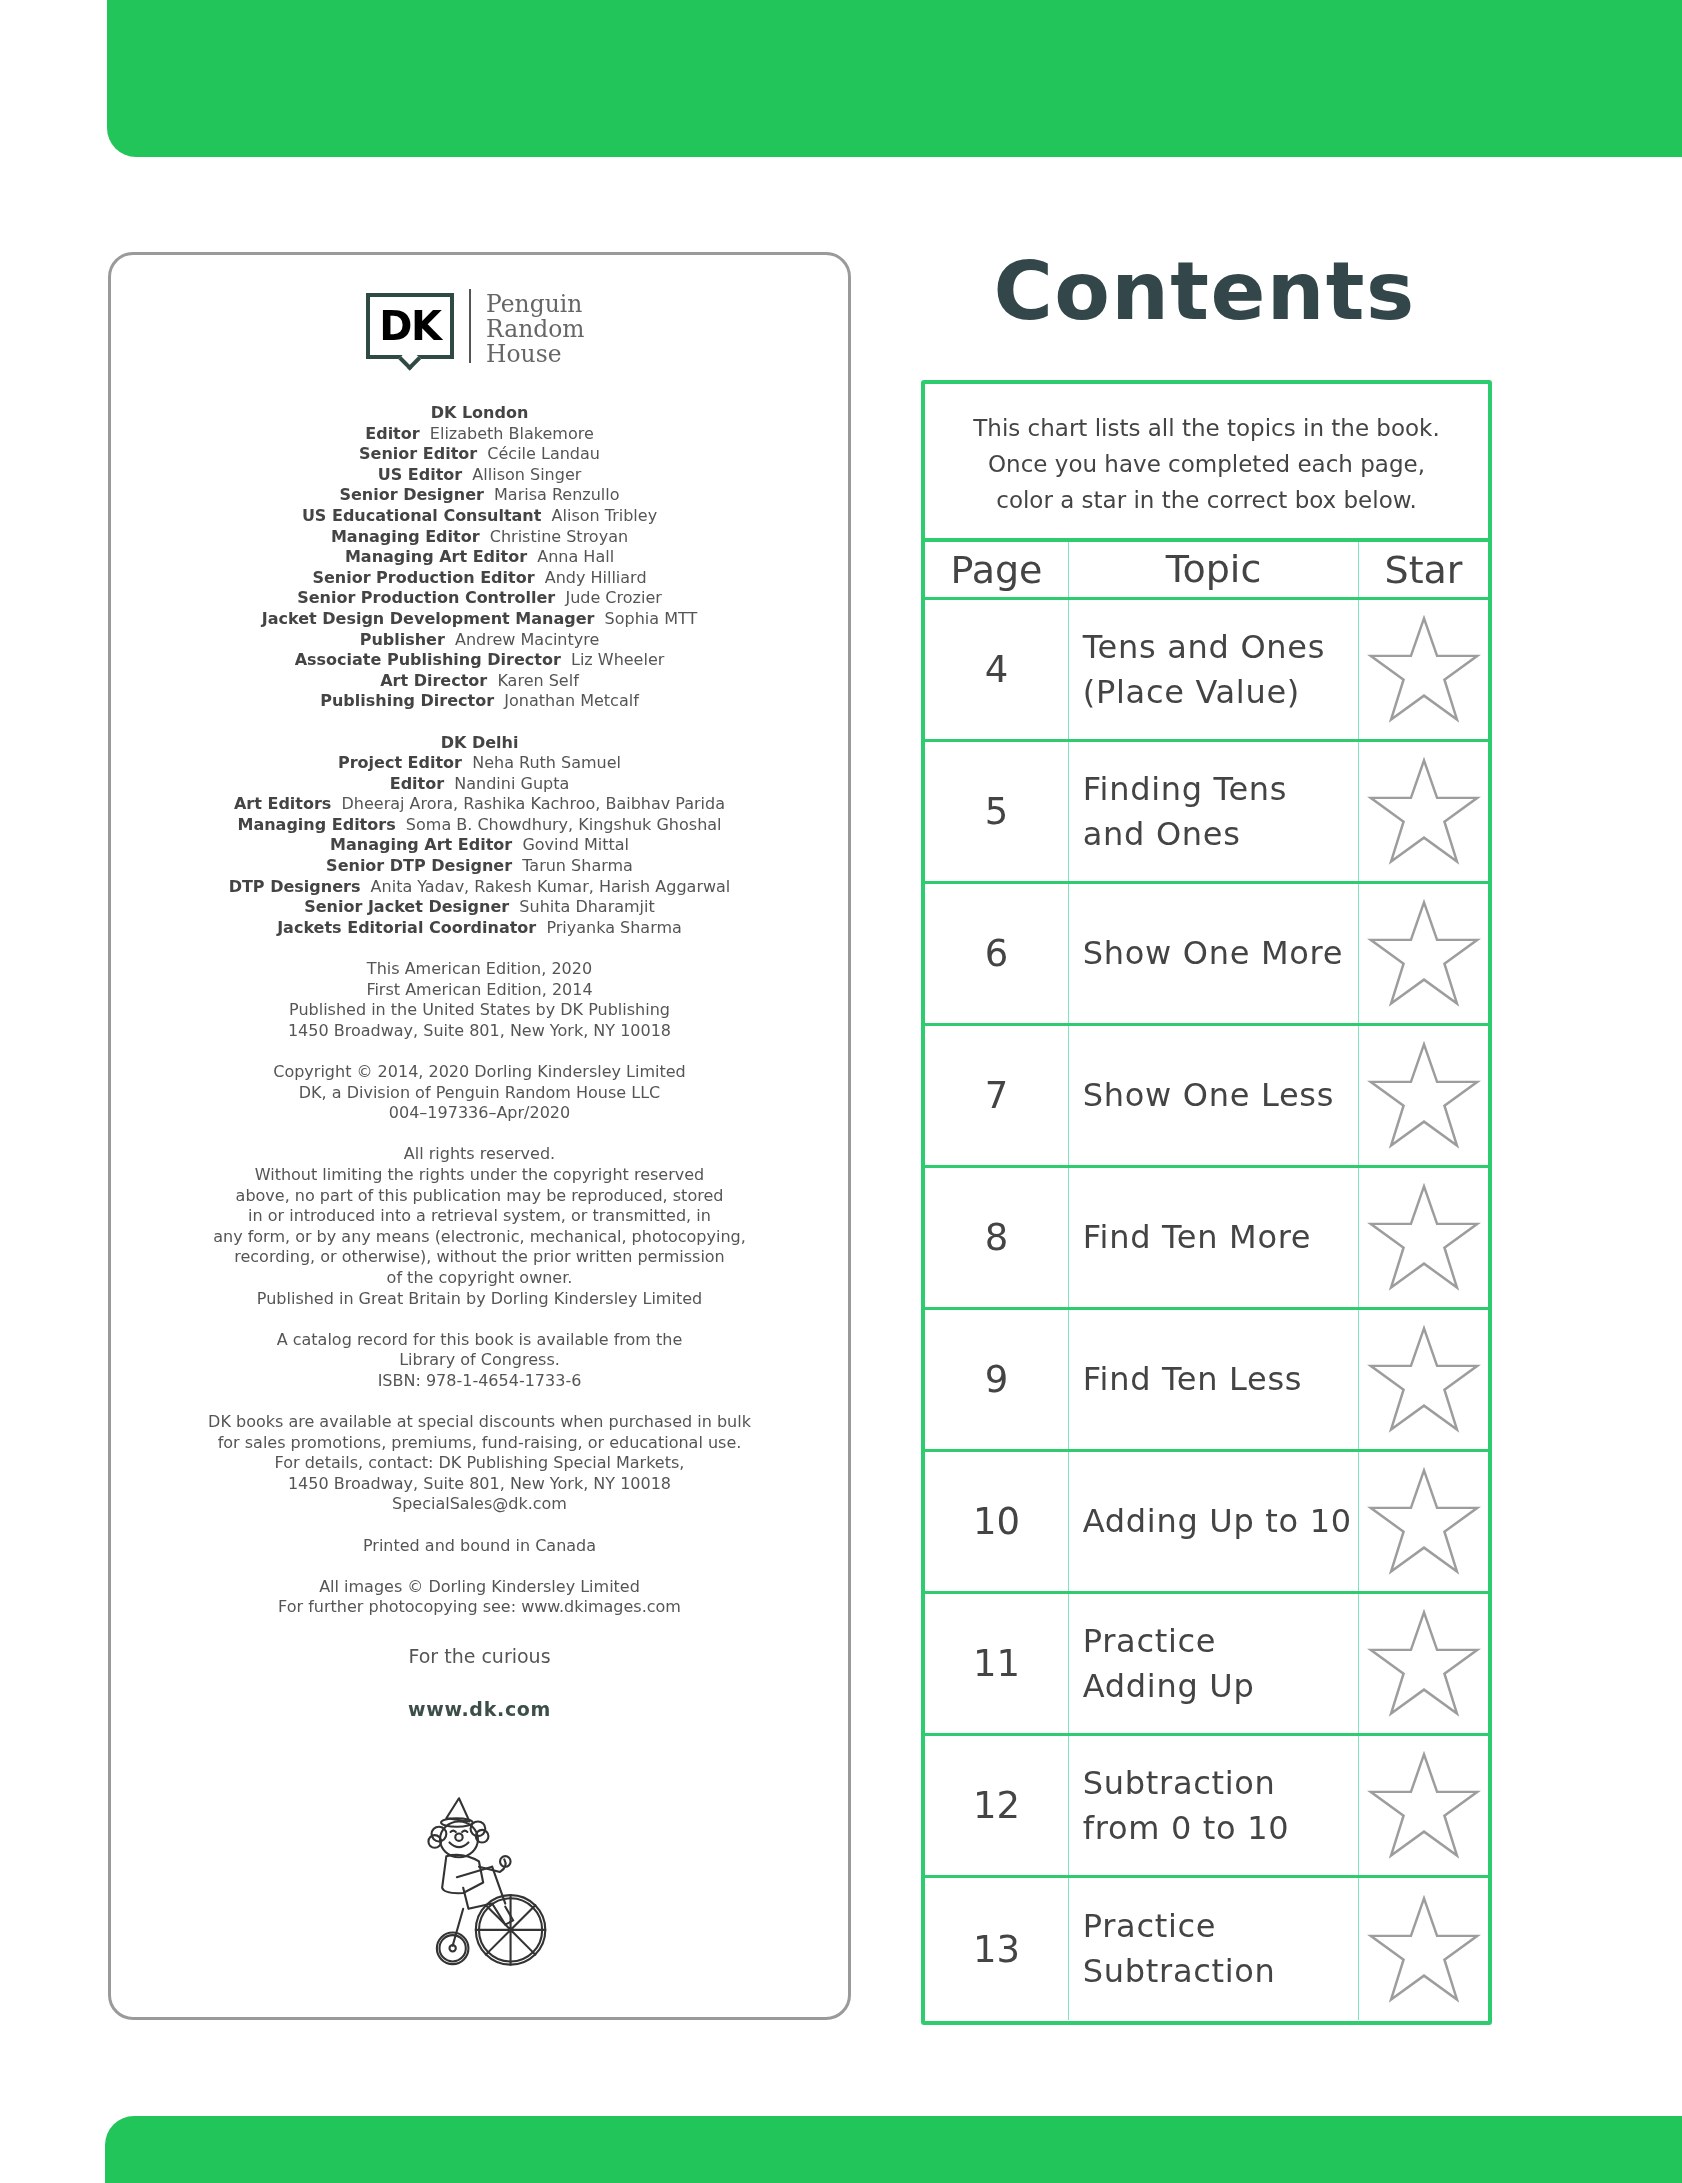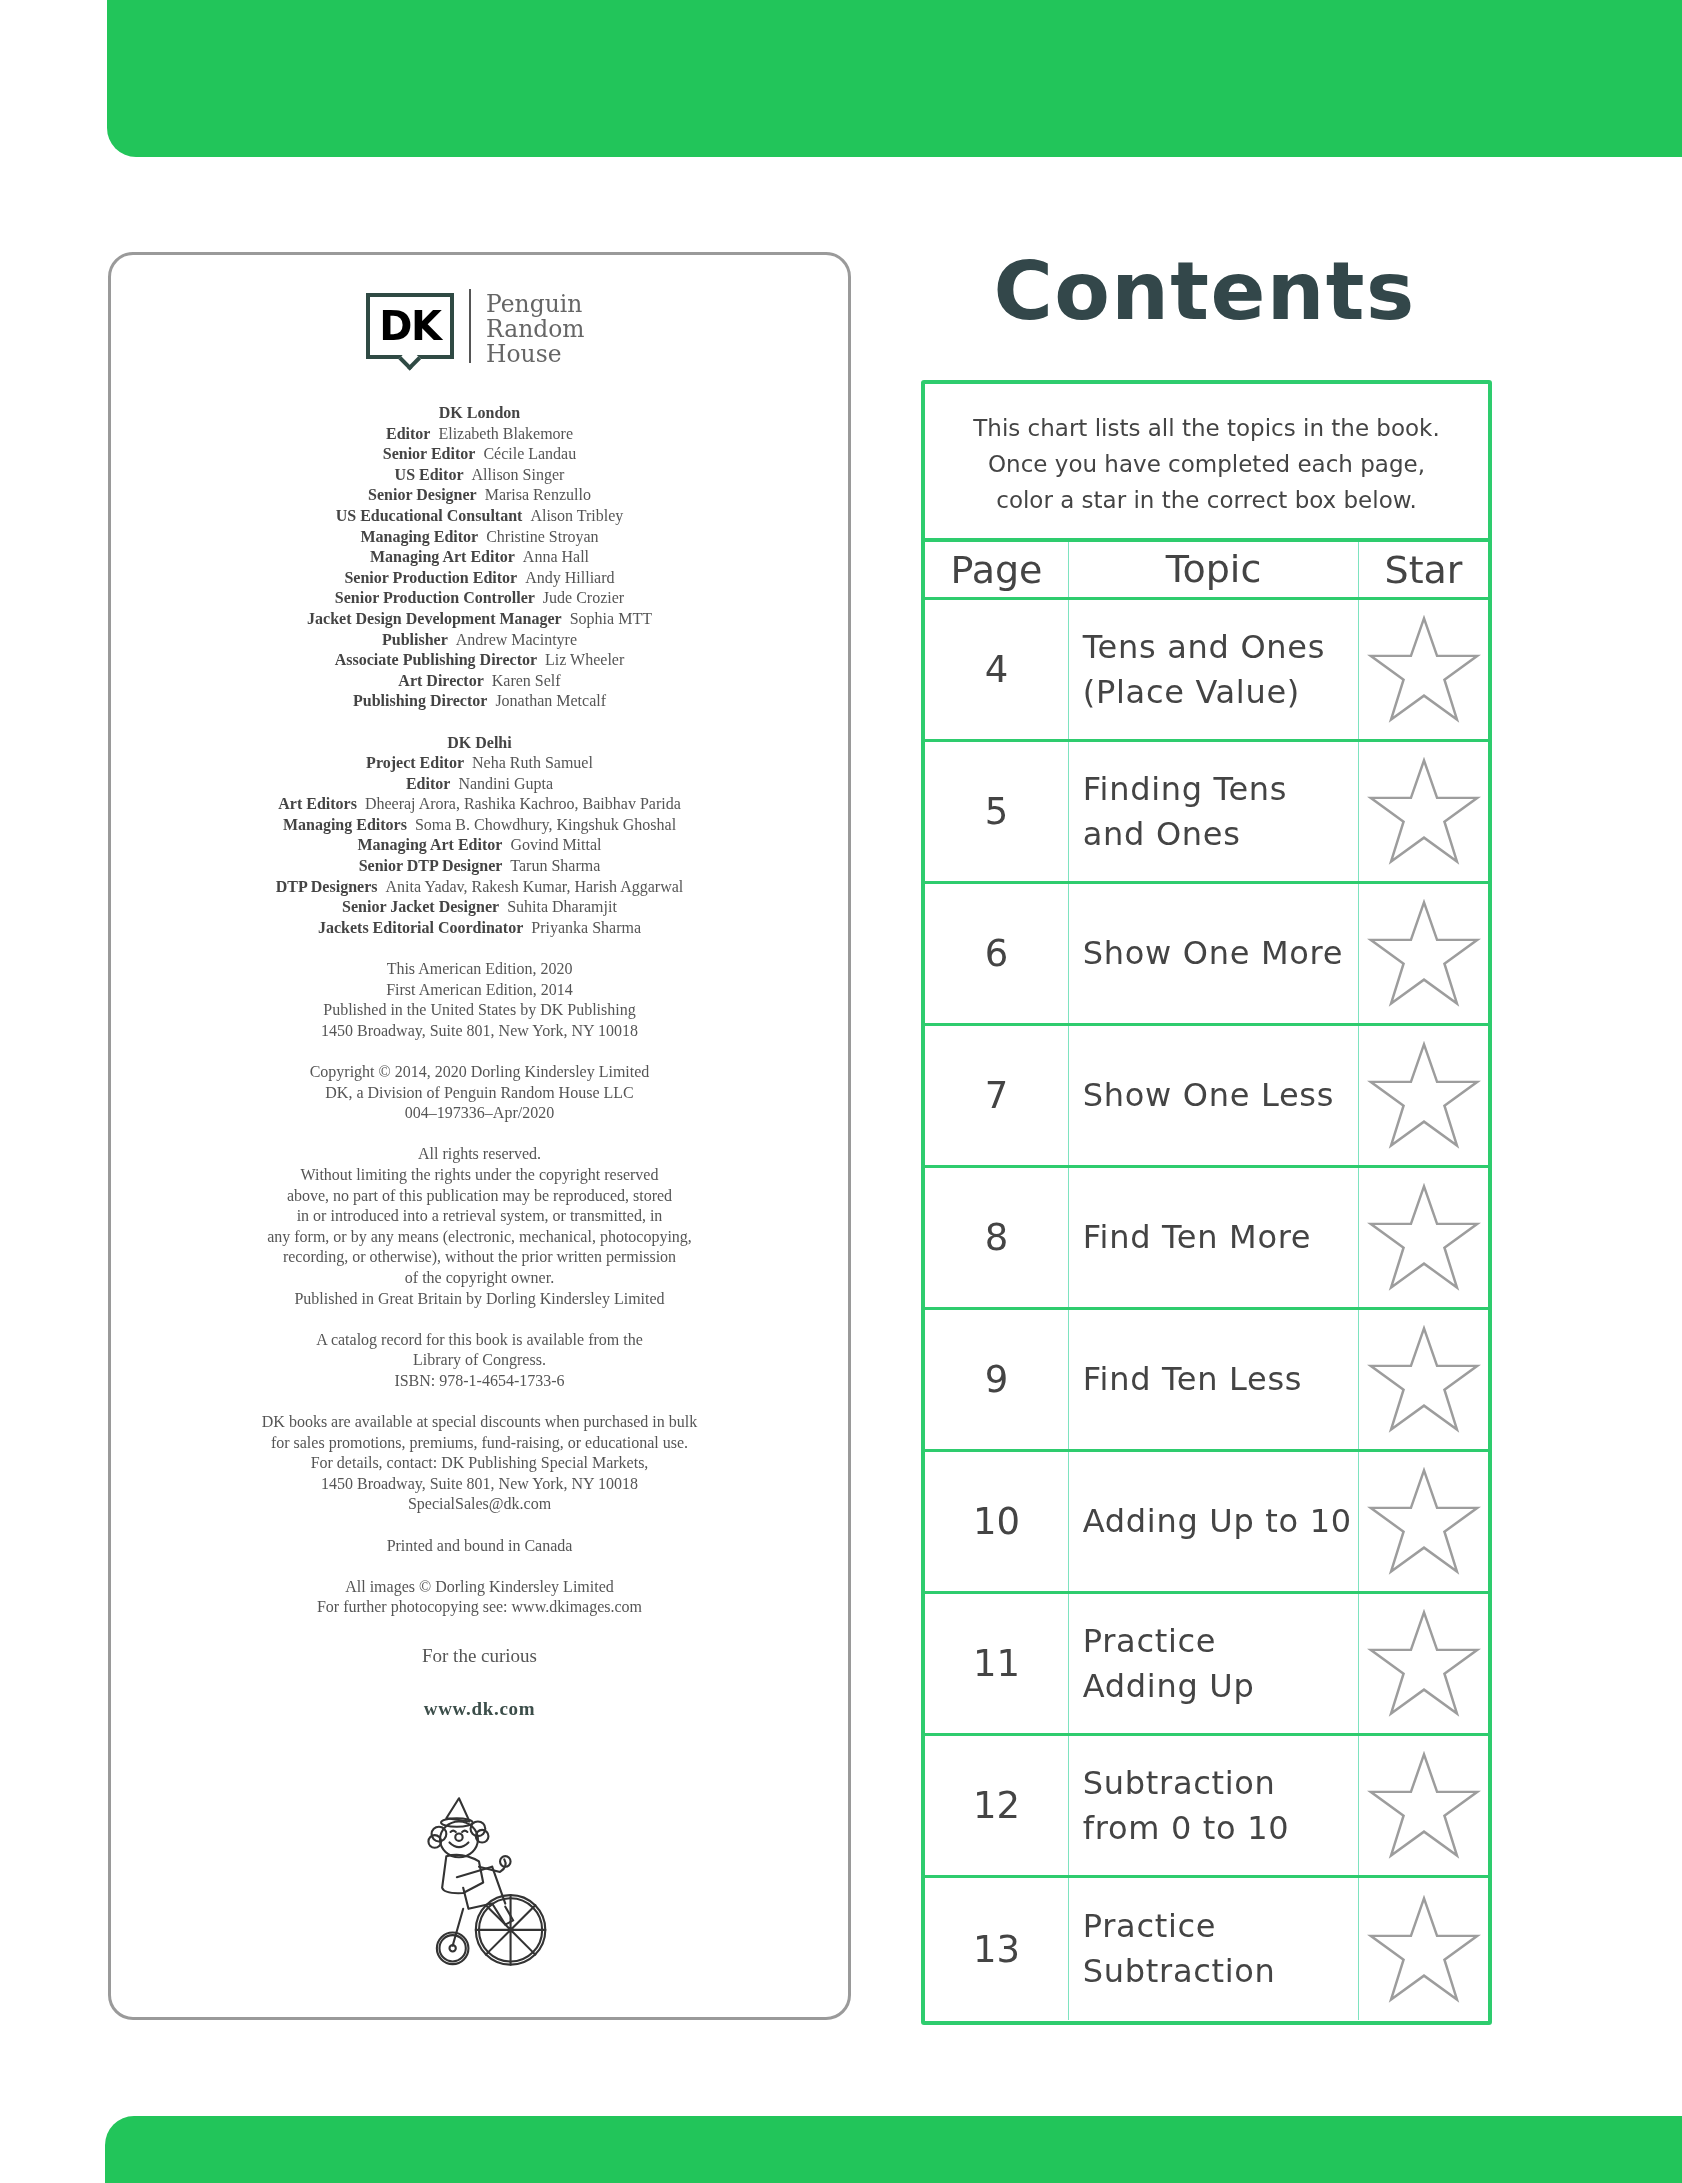--- a/index.html
+++ b/index.html
@@ -10,21 +10,21 @@
 
   
   .imprint { position:absolute; left:108px; top:252px; width:743px; height:1768px; border:3.4px solid #9a9a9a; border-radius:25px; box-sizing:border-box; background:#fff; }
   .logo { position:absolute; left:255px; top:38px; height:76px; display:flex; align-items:flex-start; }
   .dk-box { width:88px; height:66px; border:4.8px solid #2f4a44; box-sizing:border-box; display:flex; align-items:center; justify-content:center; position:relative; }
   .dk-box span { font-family:"DejaVu Sans", sans-serif; font-weight:bold; font-size:40px; color:#000000; letter-spacing:-1.4px; }
   .dk-box::after { content:""; position:absolute; left:50%; bottom:-12.4px; width:12.4px; height:12.4px; border-left:4.1px solid #2f4a44; border-bottom:4.1px solid #2f4a44; transform:translateX(-50%) rotate(-45deg); background:#fff; }
   .logo-divider { width:2.1px; height:74px; background:#555; margin:-4.1px 15px 0 15px; }
   .prh { font-family:"DejaVu Serif", serif; font-size:23.4px; line-height:25px; color:#666; margin-top:-1.4px; }
 
-  .credits { position:absolute; left:0; right:0; top:148px; text-align:center; color:#555; font-size:16px; line-height:20.6px;font-family:Liberation Serif, serif; }
+  .credits { position:absolute; left:0; right:0; top:148px; text-align:center; color:#555; font-size:16px; line-height:20.6px; }
   .credits .group { margin-bottom:20.6px; }
   .credits b { font-weight:bold; color:#444; }
   .credits .line { white-space:nowrap; }
   .credits .curious { font-size:19px; margin-top:27.5px; margin-bottom:33px; color:#555; }
   .credits .site { font-size:19px; font-weight:bold; color:#3c4e4a; letter-spacing:0.7px; }
   .clown { position:absolute; left:289px; top:1514px; width:179px; height:227px; }
 
   
   .title { position:absolute; left:895px; top:244px; width:619px; text-align:center; font-family:"DejaVu Sans", sans-serif; font-weight:bold; font-size:81px; color:#33474a; letter-spacing:1.4px; }
   .chart { position:absolute; left:921px; top:380px; width:571px; height:1645px; border:4.8px solid #2ecc6e; border-radius:3px; box-sizing:border-box; overflow:hidden; background:#fff; }

